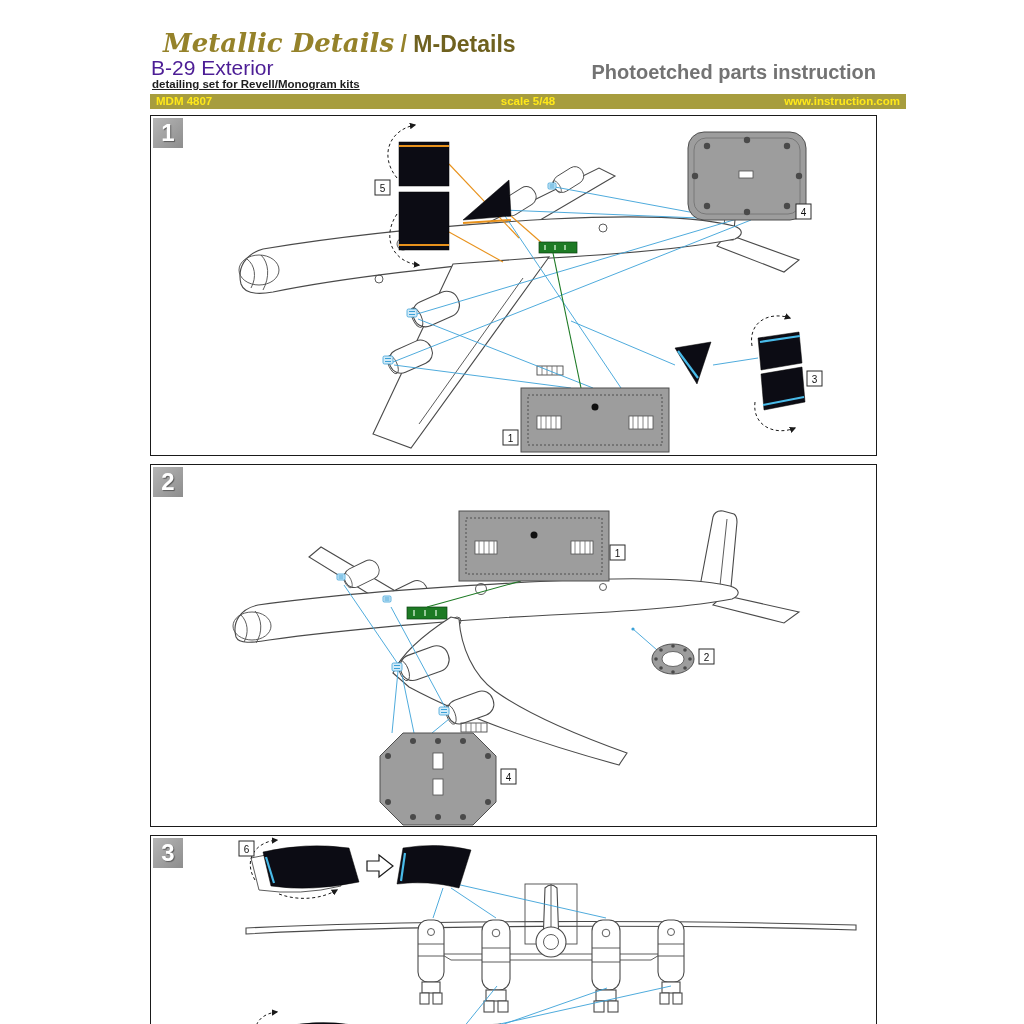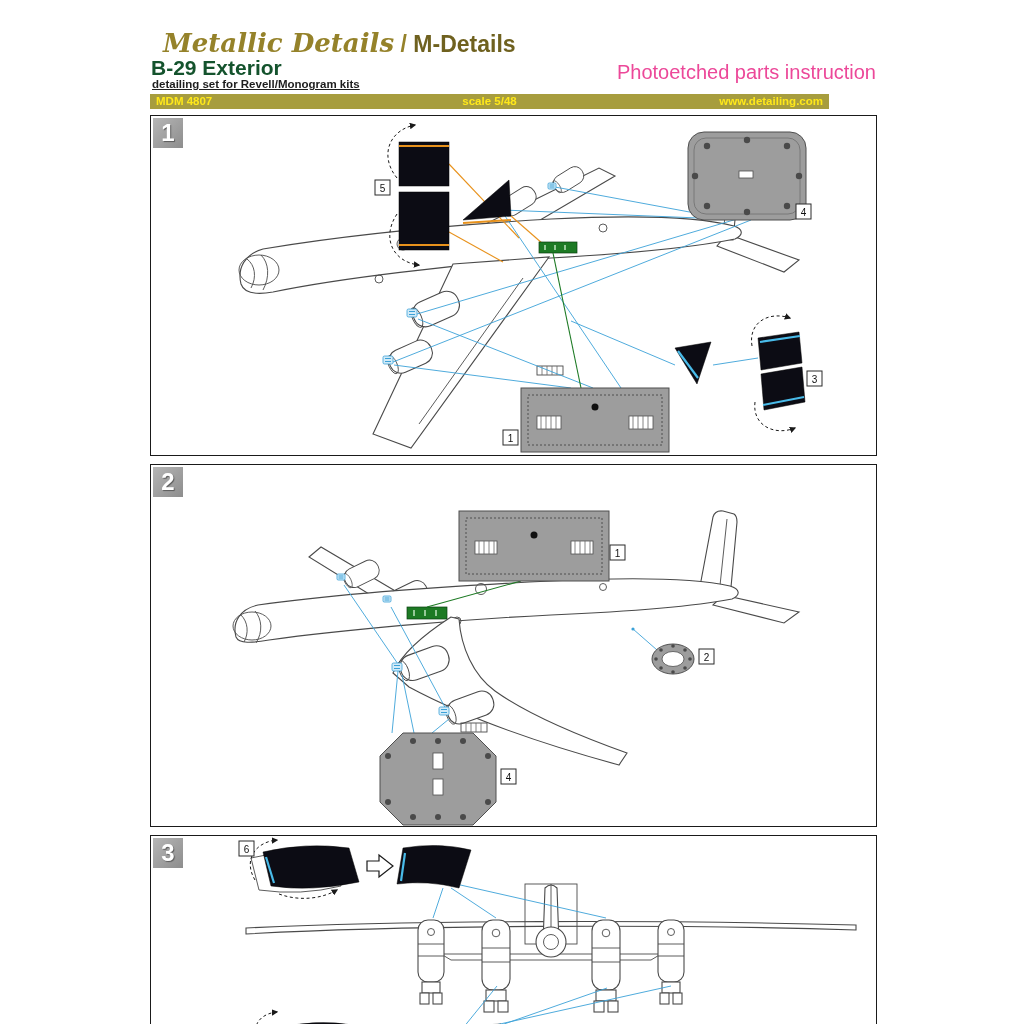--- a/index.html
+++ b/index.html
@@ -6,25 +6,25 @@
   html,body { background:#ffffff; }
   .page { position:relative; width:1024px; height:1024px; background:#fff;
           font-family:"Liberation Sans",sans-serif; overflow:hidden;margin-top:32px; }
 
   .brand { position:absolute; left:163px; top:-4px; white-space:nowrap; }
   .brand-script { font-family:"DejaVu Serif",serif; font-style:italic; font-weight:700;
                   font-size:26px; color:var(--gold,#95822a); }
   .brand-sep  { font-weight:700; font-size:23px; color:var(--gold,#95822a); margin:0 2px; }
   .brand-name { font-weight:700; font-size:23px; color:var(--gold-dark,#6f611f); }
 
-  .title      { position:absolute; left:151px; top:24px; font-size:21px; font-weight:700; color:#14532d; }
+  .title      { position:absolute; left:151px; top:24px; font-size:21px; font-weight:400; color:#4c1d95; }
   .subtitle   { position:absolute; left:152px; top:46px; font-size:11.5px; font-weight:700; color:#1d1d1d;text-decoration:underline; }
-  .right-title{ position:absolute; right:148px; top:29px; font-size:20px; font-weight:400; color:#ec4899; }
-
-  .info-bar { position:absolute; left:150px; top:62px; width:679px; height:15px;
+  .right-title{ position:absolute; right:148px; top:29px; font-size:20px; font-weight:700; color:#737373; }
+
+  .info-bar { position:absolute; left:150px; top:62px; width:756px; height:15px;
               background:var(--bar-bg,#a79d3e); }
   .info-bar span { position:absolute; top:1px; font-size:11.5px; font-weight:700;
                    color:var(--bar-text,#ffe81a); }
   .bar-code  { left:6px; }
   .bar-scale { left:50%; transform:translateX(-50%); }
   .bar-site  { right:6px; }
 
   .panel { position:absolute; left:150px; width:727px; border:1.5px solid #1a1a1a; background:#fff; }
   #panel1 { top:83px;  height:341px; }
   #panel2 { top:432px; height:363px; }
@@ -69,21 +69,21 @@
       <span class="brand-script">Metallic Details</span>
       <span class="brand-sep">/</span>
       <span class="brand-name">M-Details</span>
     </div>
     <div class="title">B-29 Exterior</div>
     <div class="subtitle">detailing set for Revell/Monogram kits</div>
     <div class="right-title">Photoetched parts instruction</div>
     <div class="info-bar">
       <span class="bar-code">MDM 4807</span>
       <span class="bar-scale">scale 5/48</span>
-      <span class="bar-site">www.detailing.com</span>
+      <span class="bar-site">www.instruction.com</span>
     </div>
   </header>
 
   <section class="panel" id="panel1">
     <div class="step-badge">1</div>
     <svg class="panel-svg" viewBox="0 0 725 339">
       <defs>
         <marker id="ah1" viewBox="0 0 10 10" refX="8" refY="5" markerWidth="6.5" markerHeight="6.5" orient="auto">
           <path d="M0,0 L10,5 L0,10 Z" fill="#1a1a1a"></path>
         </marker>

